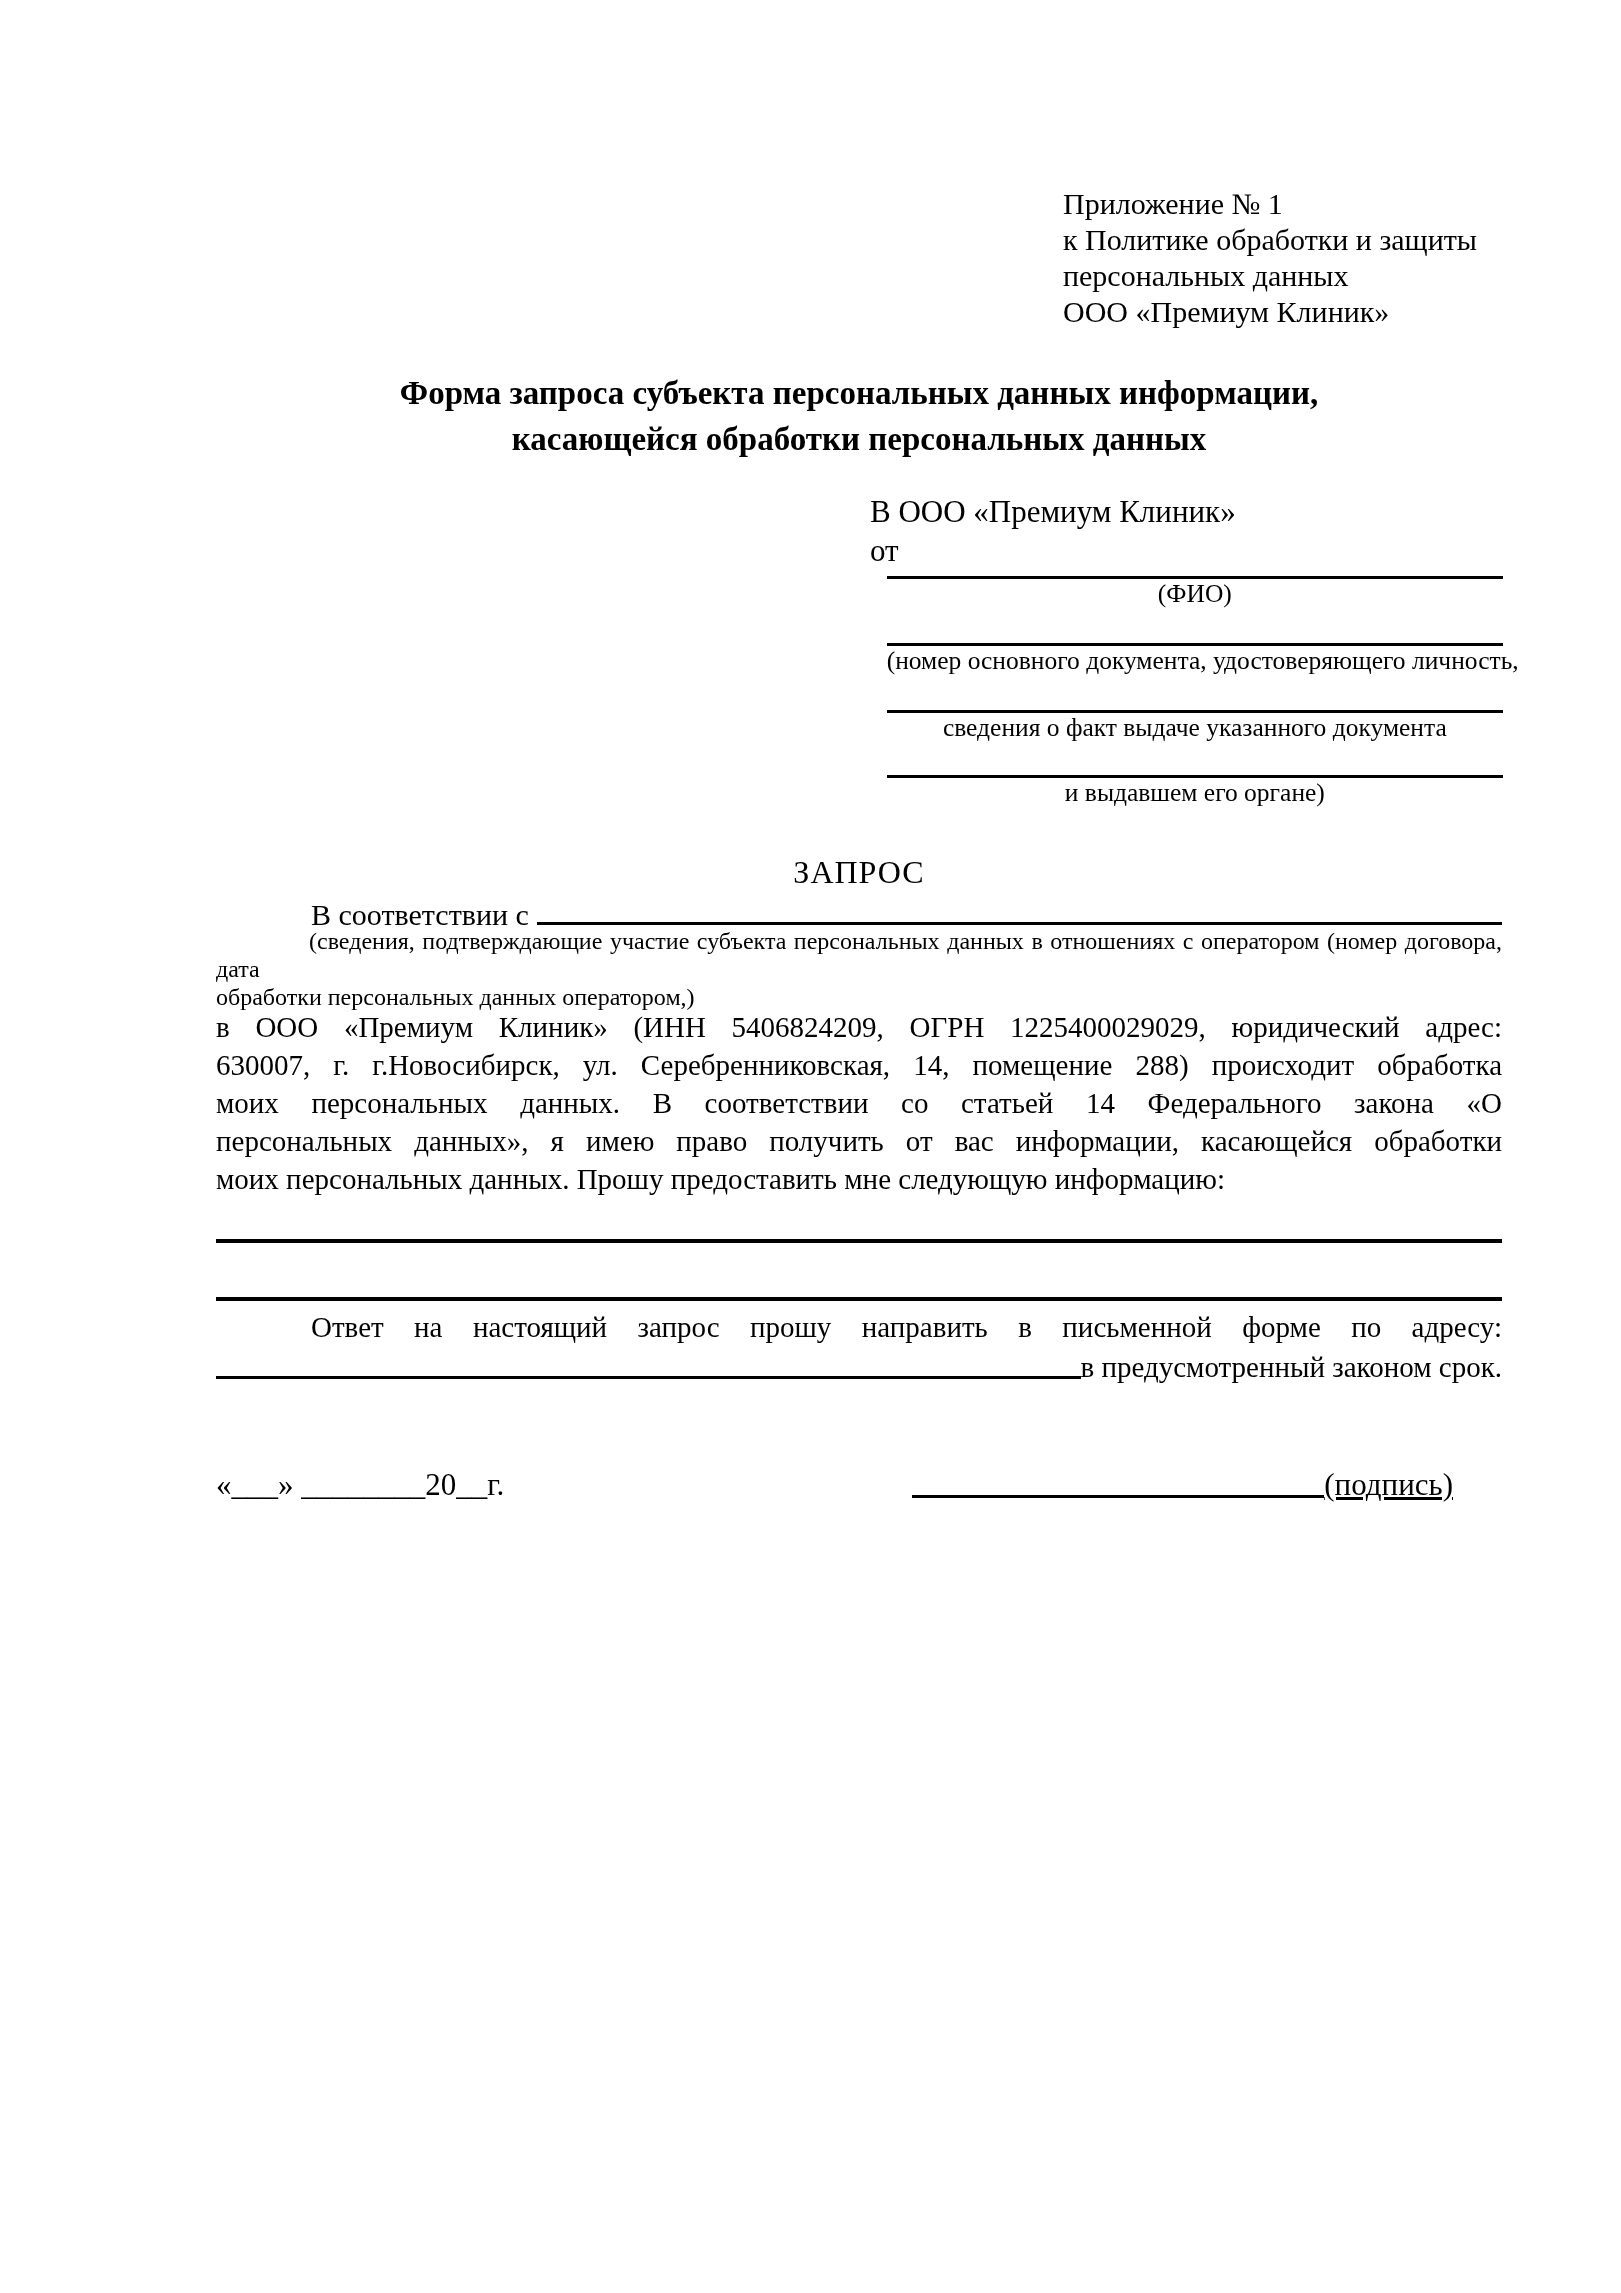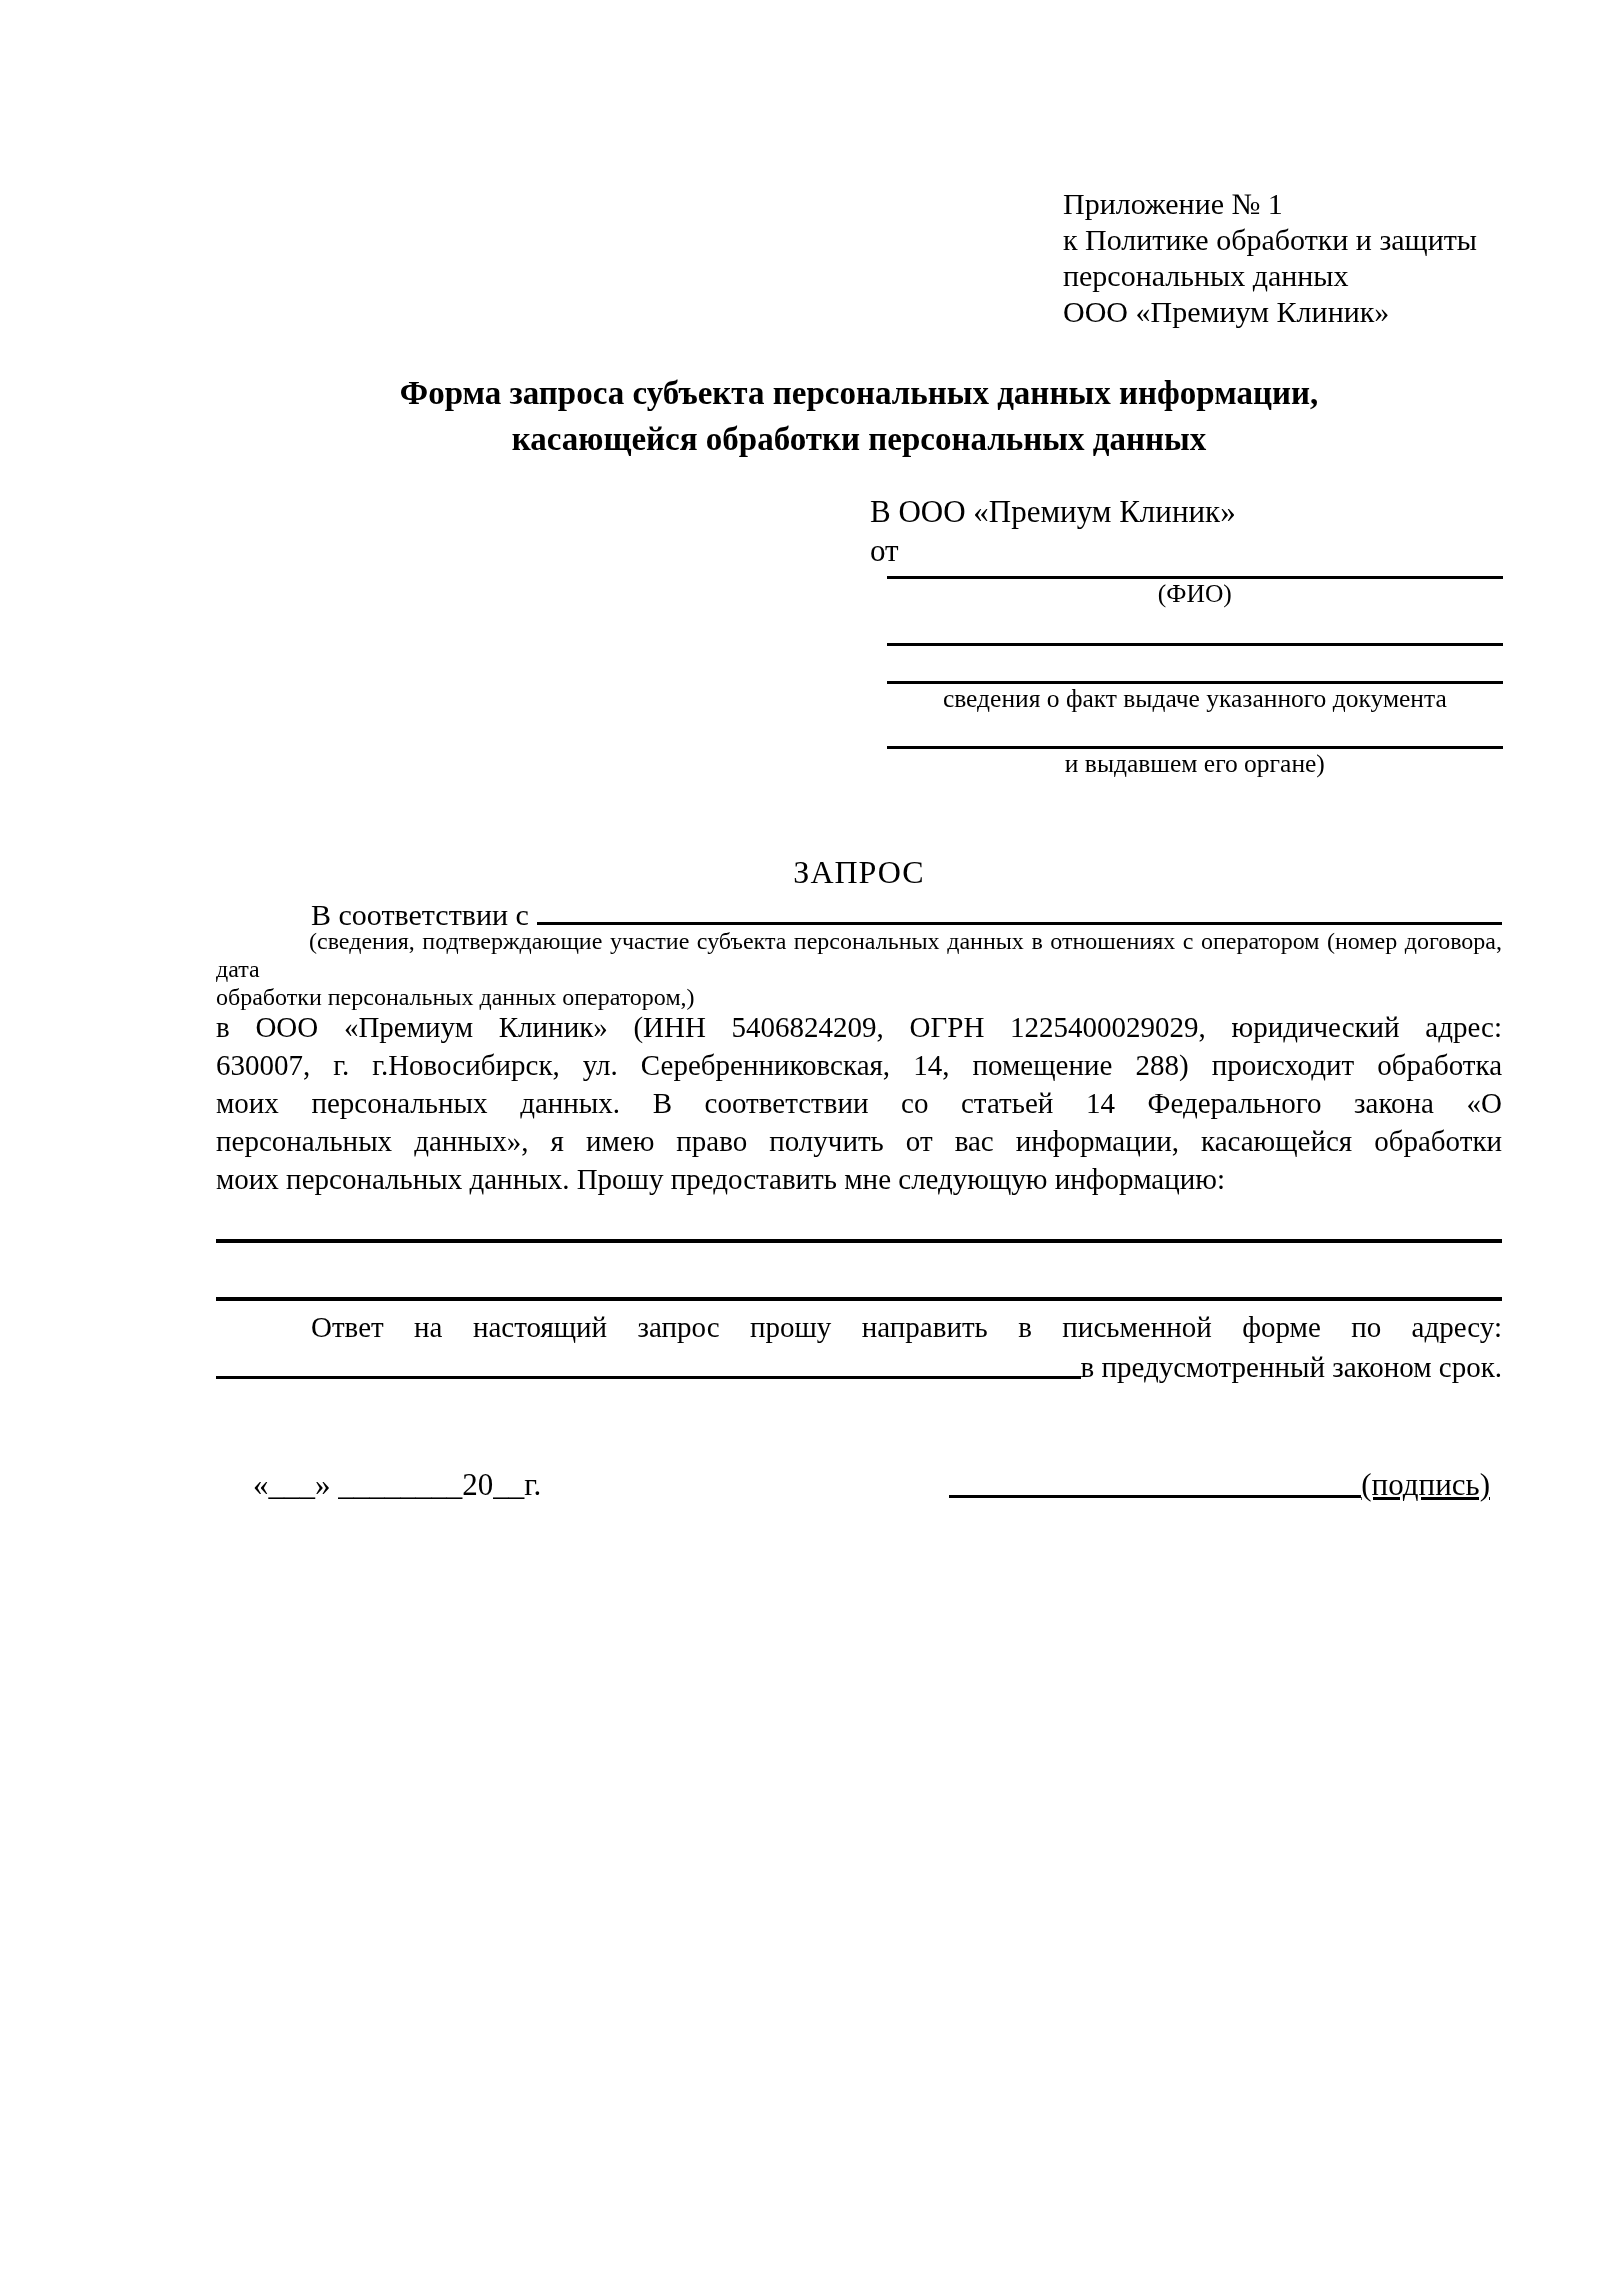--- a/index.html
+++ b/index.html
@@ -98,21 +98,20 @@
   .reply-fill { flex: 1; height: 29px; border-bottom: 3.9px solid #000; margin-bottom: 7.8px; }
   .reply-tail { flex: none; white-space: nowrap; }
 
   .signature {
     position: absolute;
     top: 1462px; left: 216px; width: 1286px;
     font-size: 31px; line-height: 39px;
     display: flex;
     justify-content: space-between;
     align-items: flex-end;
-    margin-left: 37px;
   }
   .sig-date { white-space: nowrap; }
   .sig-right { display: flex; align-items: flex-end; margin-right: 49px; }
   .sig-line { width: 412px; height: 33px; border-bottom: 3.9px solid #000; margin-bottom: 5.9px; }
   .sig-caption { white-space: nowrap; text-decoration: underline; }
 </style>
 </head>
 <body>
 
 <div class="page">
@@ -130,20 +129,21 @@
   </div>
 
   <div class="addressee">
     <div class="addr-line">В ООО «Премиум Клиник»</div>
     <div class="addr-line">от</div>
 
     <div class="field-line"></div>
     <div class="field-caption">(ФИО)</div>
 
     <div class="field-line gap30"></div>
+    <div class="field-caption">(номер основного документа, удостоверяющего личность,</div>
 
     <div class="field-line gap30"></div>
     <div class="field-caption">сведения о факт выдаче указанного документа</div>
 
     <div class="field-line gap28"></div>
     <div class="field-caption">и выдавшем его органе)</div>
   </div>
 
   <div class="zapros">ЗАПРОС</div>
 

